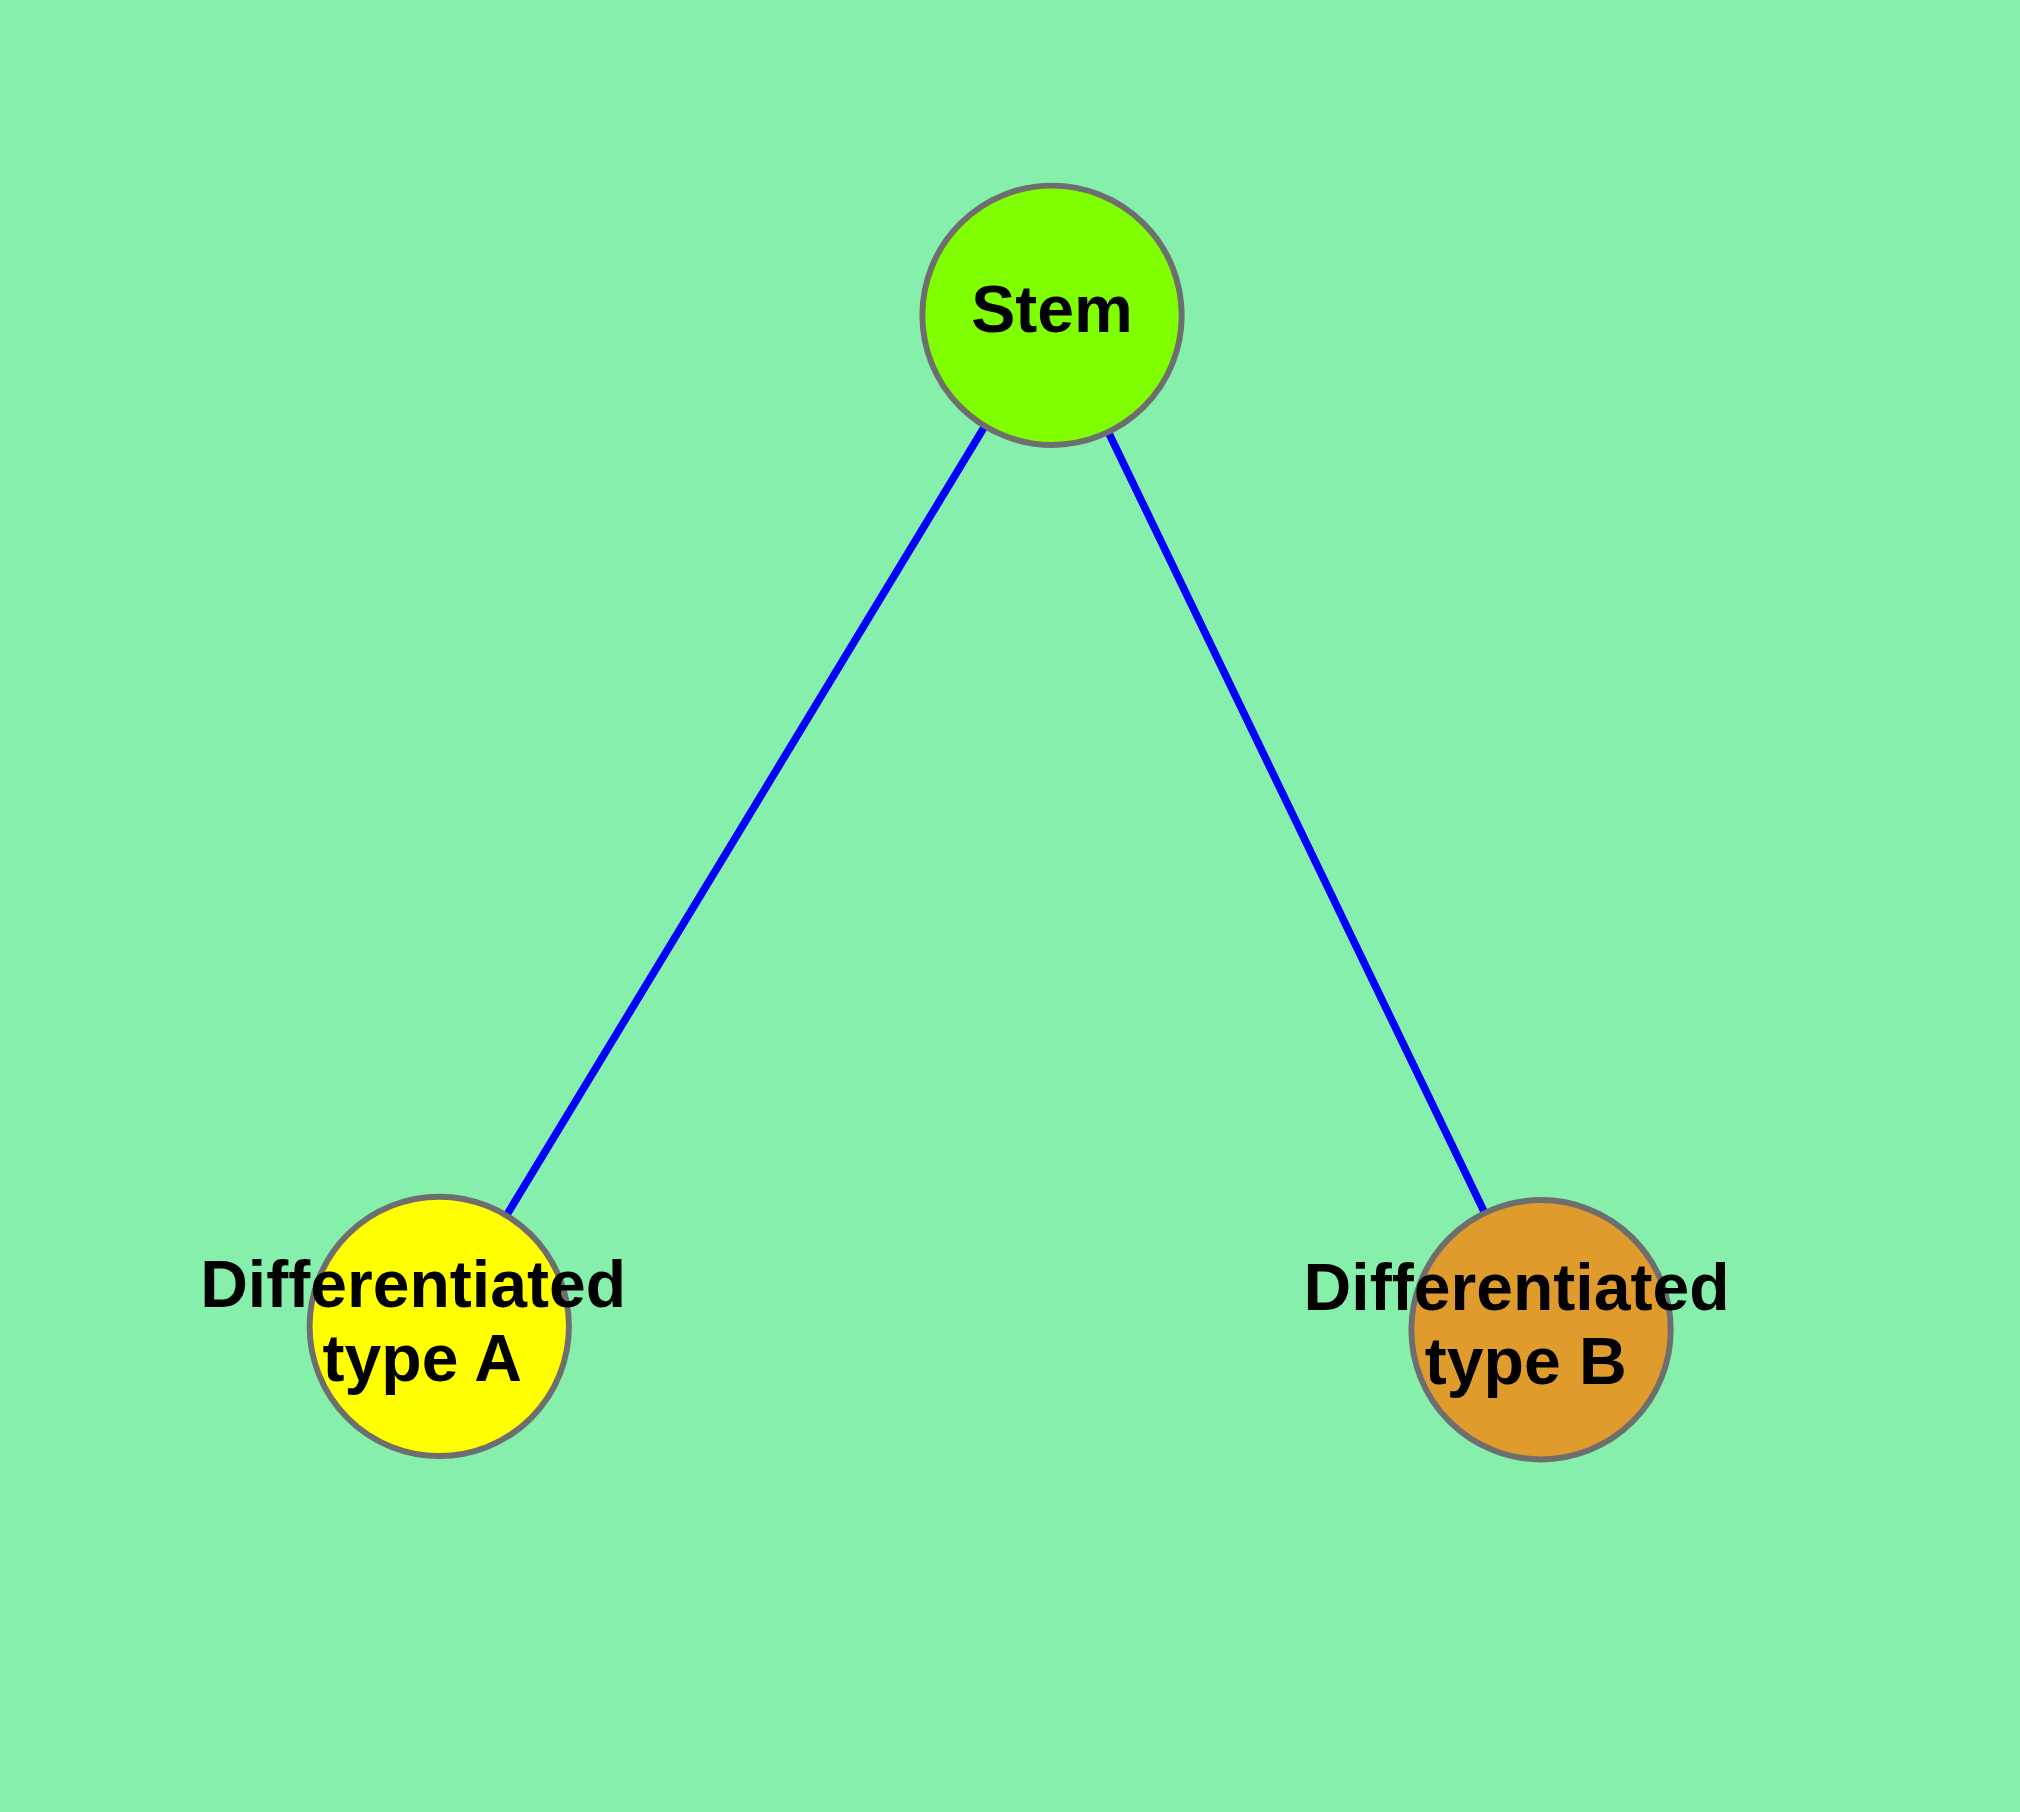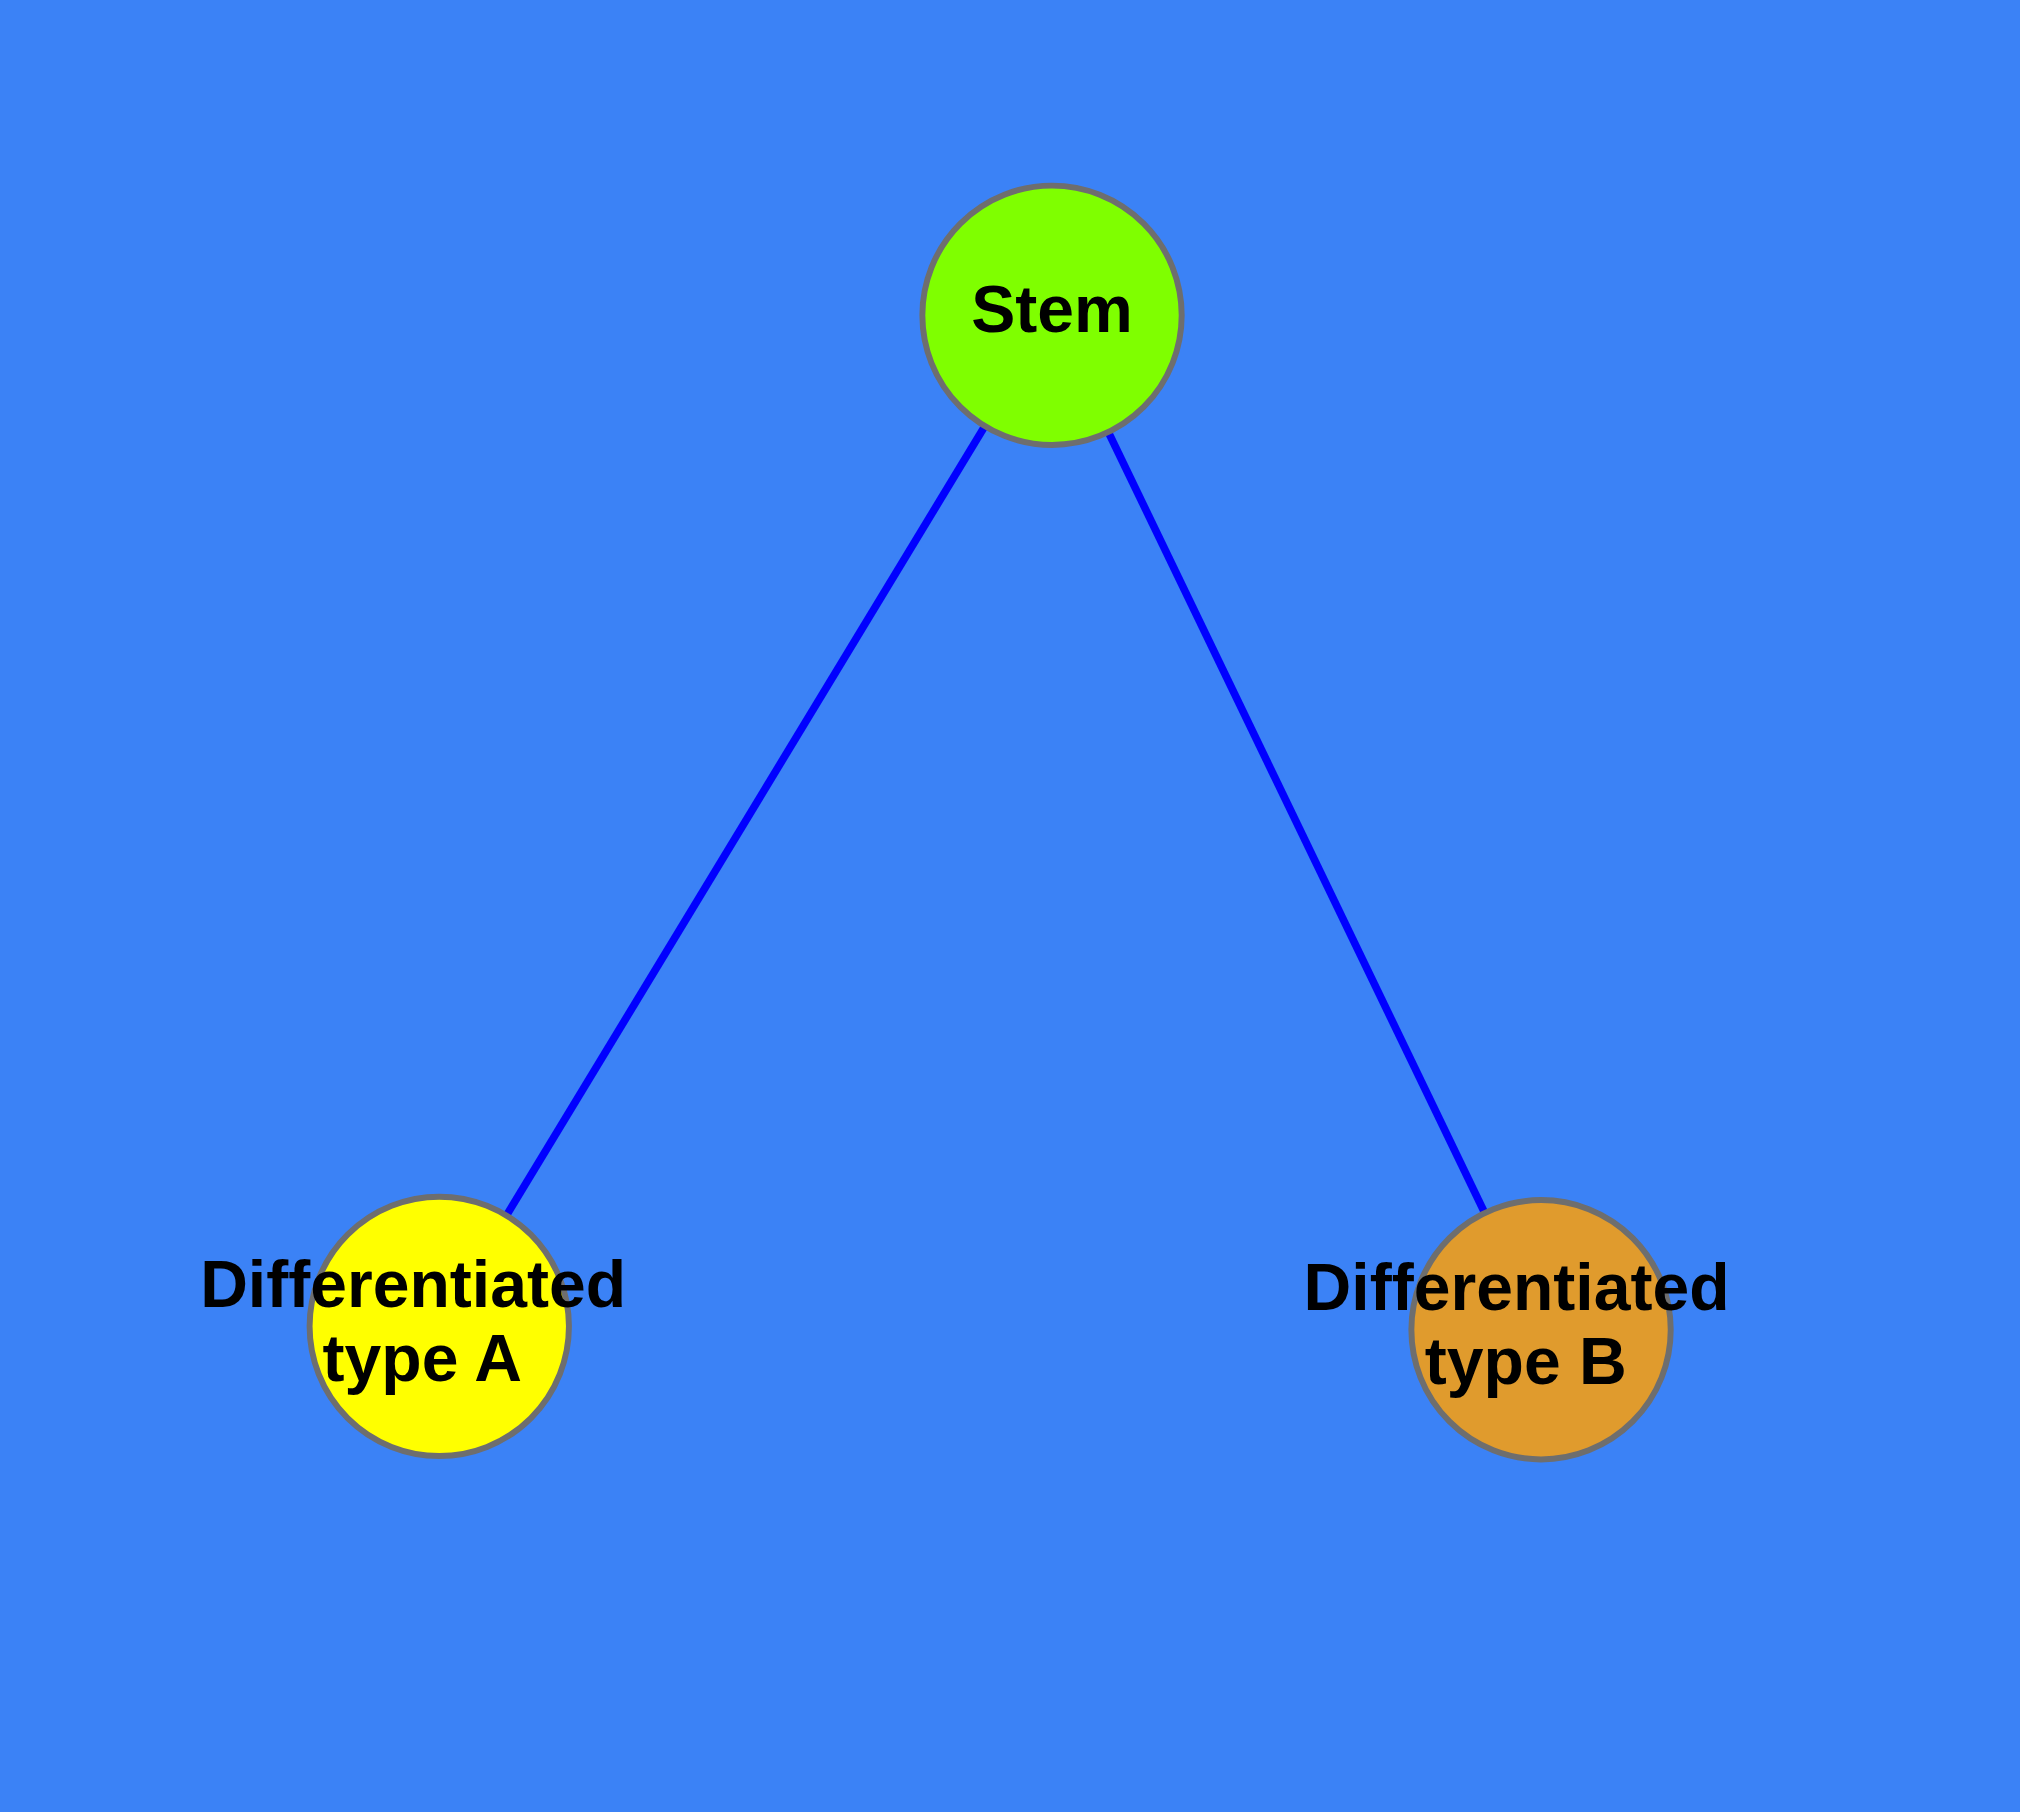--- a/index.html
+++ b/index.html
@@ -27,21 +27,21 @@
     font-weight: bold;
     fill: #000000;
     text-anchor: middle;
     dominant-baseline: middle;
     paint-order: normal;
   }
 </style>
 </head>
 <body>
 
-<div id="stage" style="background: #3b82f6; width: 2021px; height: 1812px; text-decoration: underline;">
+<div id="stage" style="background: #86efac; width: 2021px; height: 1812px; text-decoration: underline;">
   <svg id="graph-svg" viewBox="0 0 2384 2138" preserveAspectRatio="xMidYMid meet" style="width: 2021px; height: 1812px;">
 
     <g>
       <line class="graph-edge" x1="1241" y1="372" x2="518" y2="1565" stroke="#0000ff" stroke-width="9" stroke-linecap="butt"></line>
       <line class="graph-edge" x1="1241" y1="372" x2="1818" y2="1569" stroke="#0000ff" stroke-width="9" stroke-linecap="butt"></line>
     </g>
 
     <g>
 
       <g>

